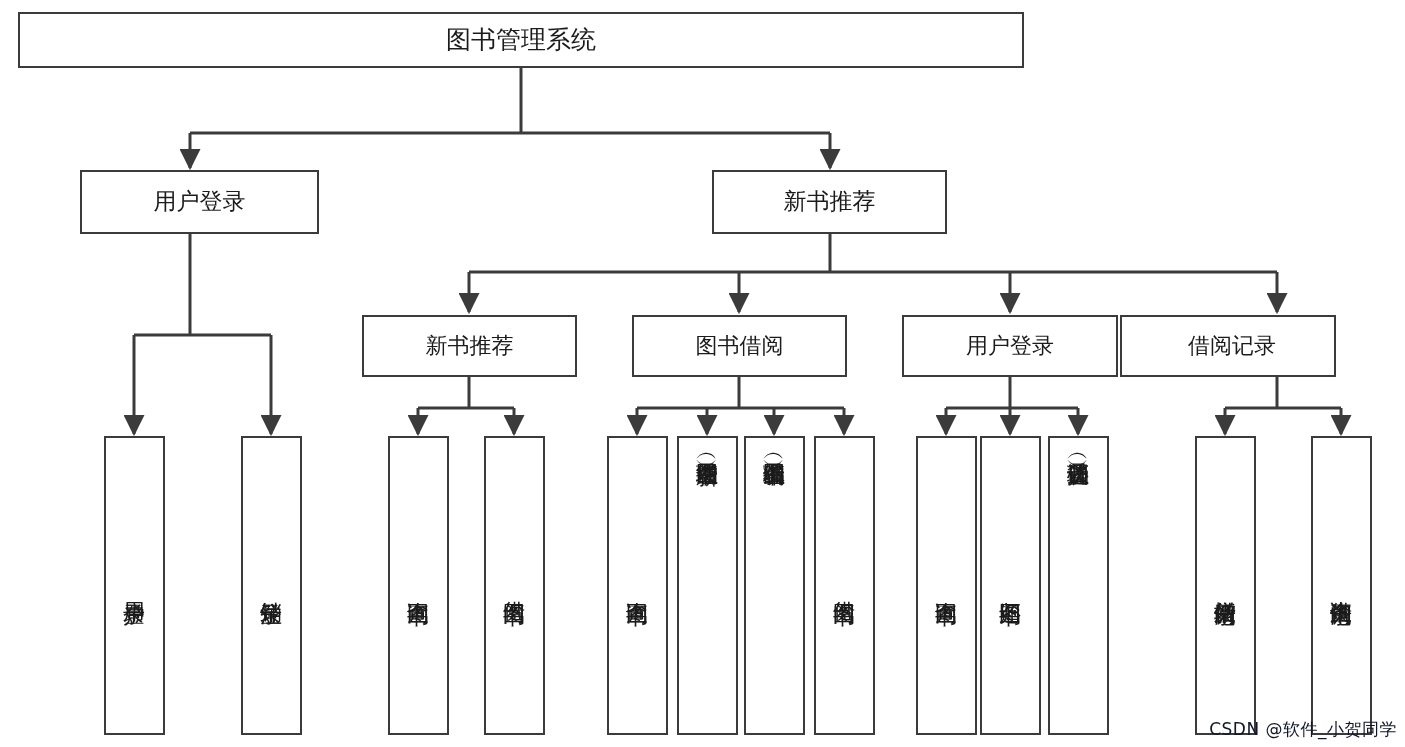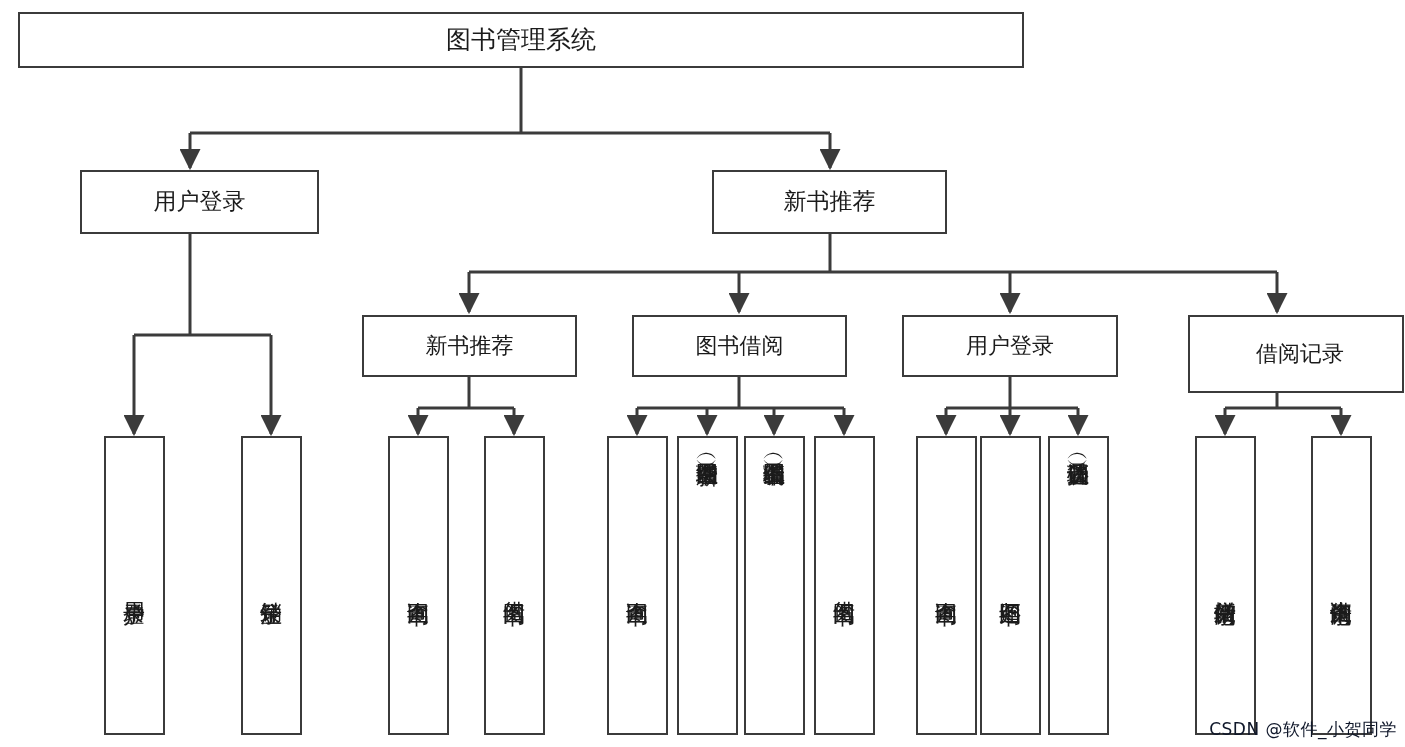--- a/index.html
+++ b/index.html
@@ -145,21 +145,21 @@
   </div>
 
   <div class="node node-l2" style="left:362px; top:315px; width:215px; height:62px;">
     <span class="label">新书推荐</span>
   </div>
 
   <div class="node node-l2" style="left:902px; top:315px; width:216px; height:62px;">
     <span class="label">用户登录</span>
   </div>
 
-  <div class="node node-l2" style="left:1188px; top:315px; width:216px; height:78px;padding-left:8px;">
+  <div class="node node-l2" style="left:1120px; top:315px; width:216px; height:62px;padding-left:8px;">
     <span class="label">借阅记录</span>
   </div>
 
   <div class="node node-leaf mid" style="left:104px; top:436px; width:61px; height:299px;">
     <span class="label">用户登录</span>
   </div>
 
   <div class="node node-leaf mid" style="left:241px; top:436px; width:61px; height:299px;">
     <span class="label">注销登录</span>
   </div>

